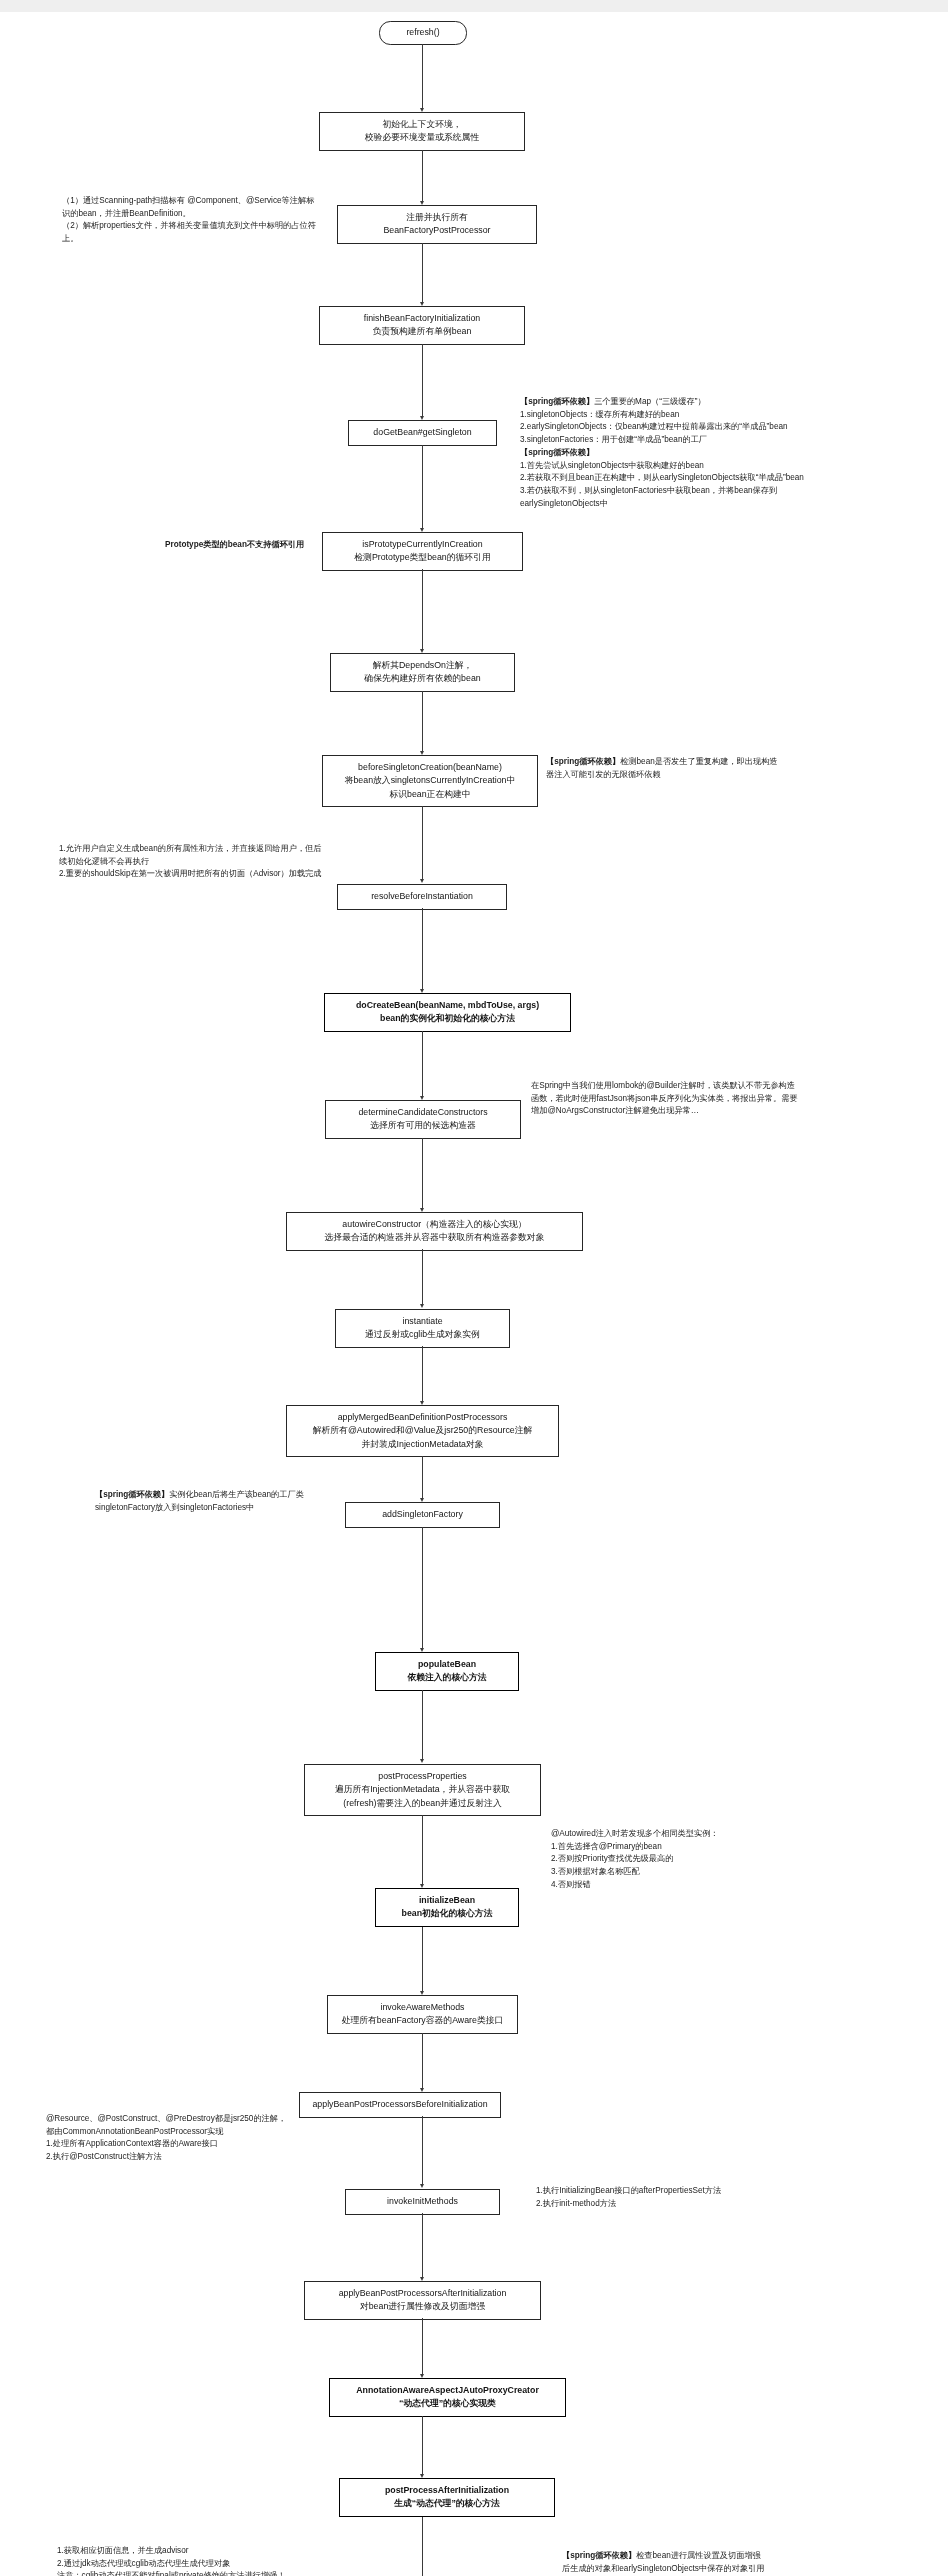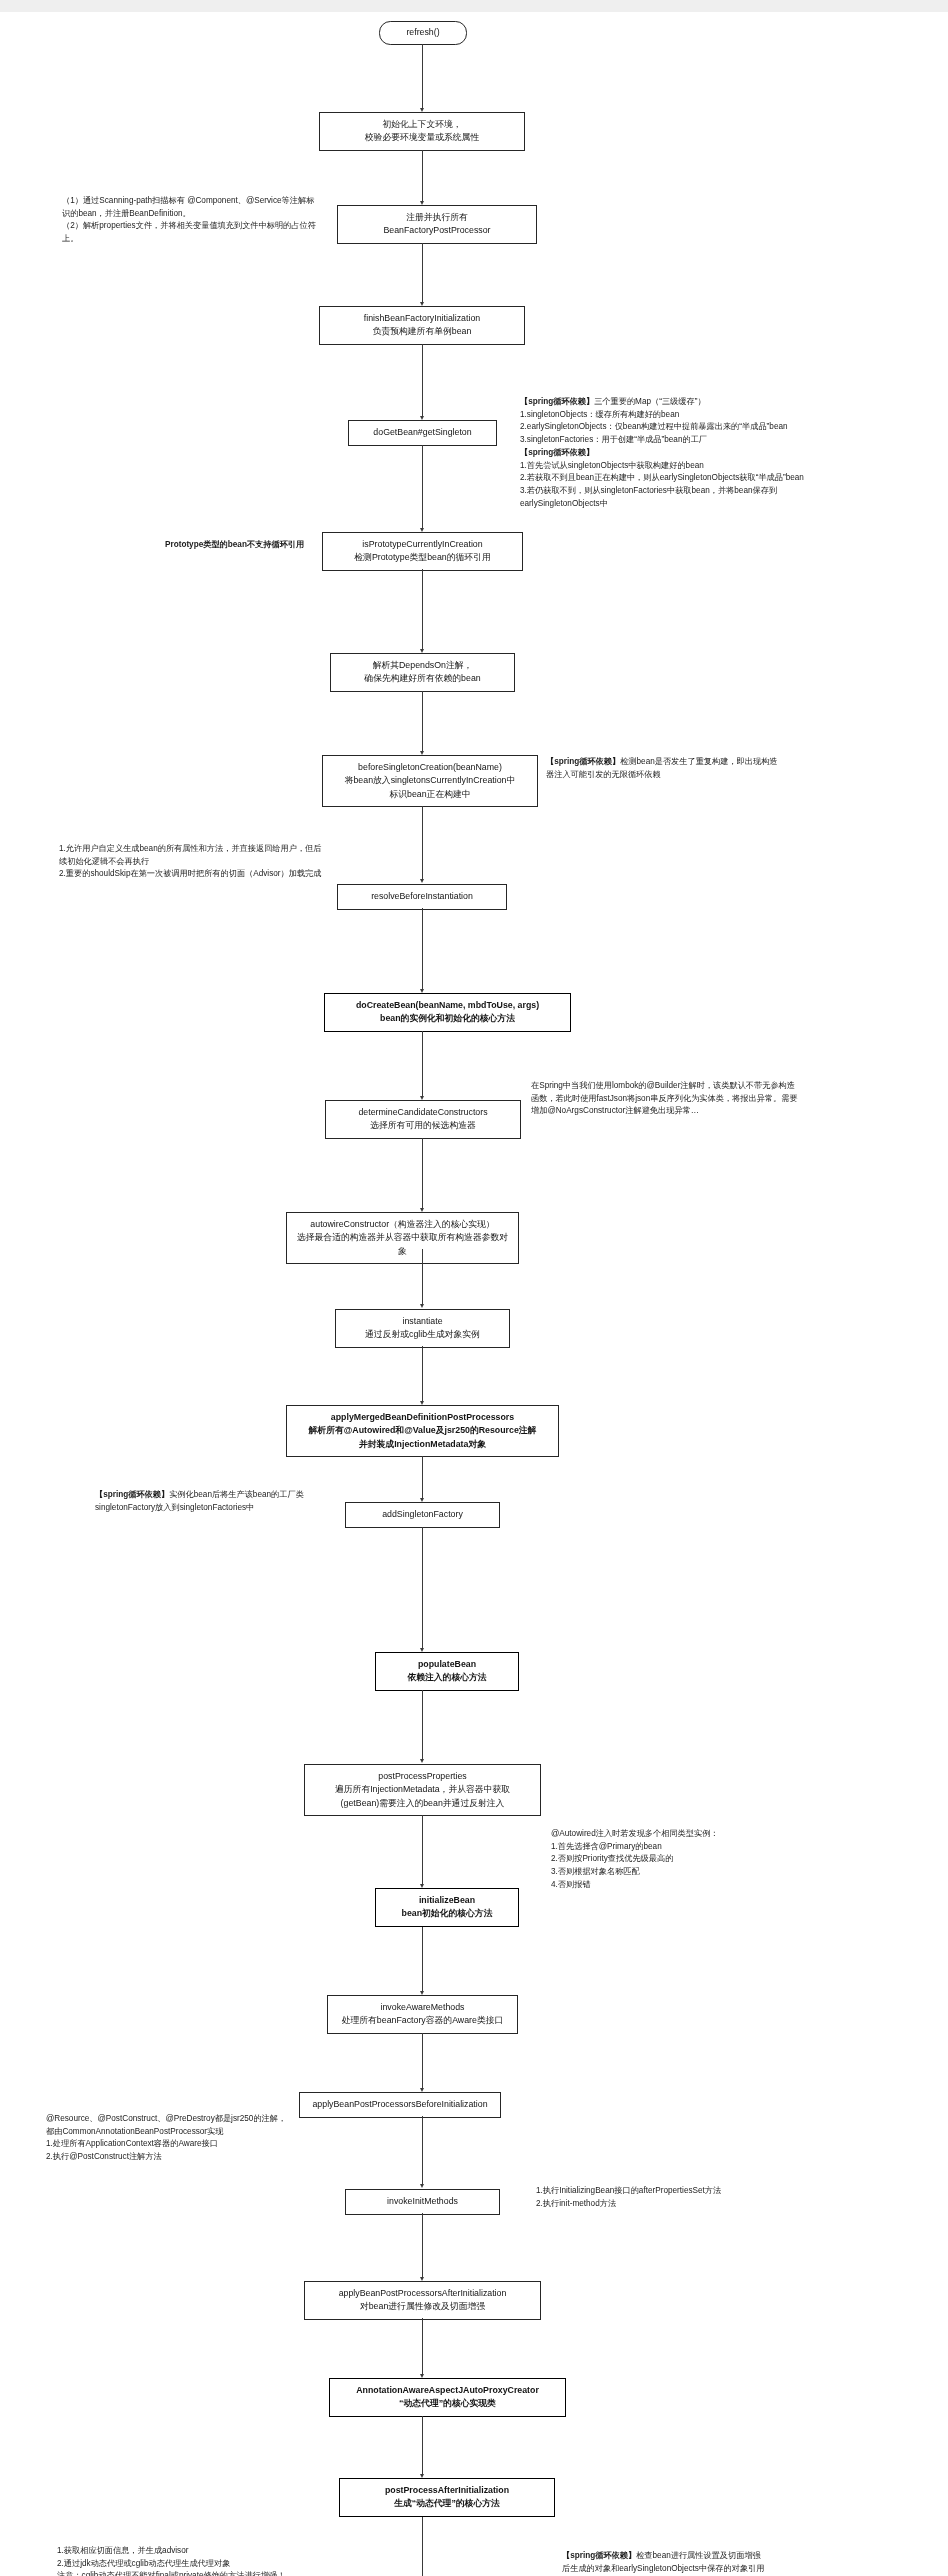--- a/index.html
+++ b/index.html
@@ -72,44 +72,44 @@
         <div class="nline">resolveBeforeInstantiation</div>
       </div>
       <div class="node bold" style="top: 993px; left: 299px; width: 247px;">
         <div class="nline">doCreateBean(beanName, mbdToUse, args)</div>
         <div class="nline">bean的实例化和初始化的核心方法</div>
       </div>
       <div class="node " style="top: 1100px; left: 325px; width: 196px;">
         <div class="nline">determineCandidateConstructors</div>
         <div class="nline">选择所有可用的候选构造器</div>
       </div>
-      <div class="node " style="top: 1212px; left: 286px; width: 233px;">
+      <div class="node " style="top: 1212px; left: 286px; width: 297px;">
         <div class="nline">autowireConstructor（构造器注入的核心实现）</div>
         <div class="nline">选择最合适的构造器并从容器中获取所有构造器参数对象</div>
       </div>
       <div class="node " style="top: 1309px; left: 335px; width: 175px;">
         <div class="nline">instantiate</div>
         <div class="nline">通过反射或cglib生成对象实例</div>
       </div>
-      <div class="node " style="top: 1405px; left: 286px; width: 273px; font-weight: bold;">
+      <div class="node " style="top: 1405px; left: 286px; width: 273px;">
         <div class="nline">applyMergedBeanDefinitionPostProcessors</div>
         <div class="nline">解析所有@Autowired和@Value及jsr250的Resource注解</div>
         <div class="nline">并封装成InjectionMetadata对象</div>
       </div>
       <div class="node " style="top: 1502px; left: 345px; width: 155px;">
         <div class="nline">addSingletonFactory</div>
       </div>
       <div class="node bold" style="top: 1652px; left: 350px; width: 144px;">
         <div class="nline">populateBean</div>
         <div class="nline">依赖注入的核心方法</div>
       </div>
       <div class="node " style="top: 1764px; left: 304px; width: 237px;">
         <div class="nline">postProcessProperties</div>
         <div class="nline">遍历所有InjectionMetadata，并从容器中获取</div>
-        <div class="nline">(getBean)需要注入的bean并通过反射注入</div>
+        <div class="nline">(refresh)需要注入的bean并通过反射注入</div>
       </div>
       <div class="node bold" style="top: 1888px; left: 350px; width: 144px;">
         <div class="nline">initializeBean</div>
         <div class="nline">bean初始化的核心方法</div>
       </div>
       <div class="node " style="top: 1995px; left: 327px; width: 191px;">
         <div class="nline">invokeAwareMethods</div>
         <div class="nline">处理所有beanFactory容器的Aware类接口</div>
       </div>
       <div class="node " style="top: 2092px; left: 299px; width: 202px;">

